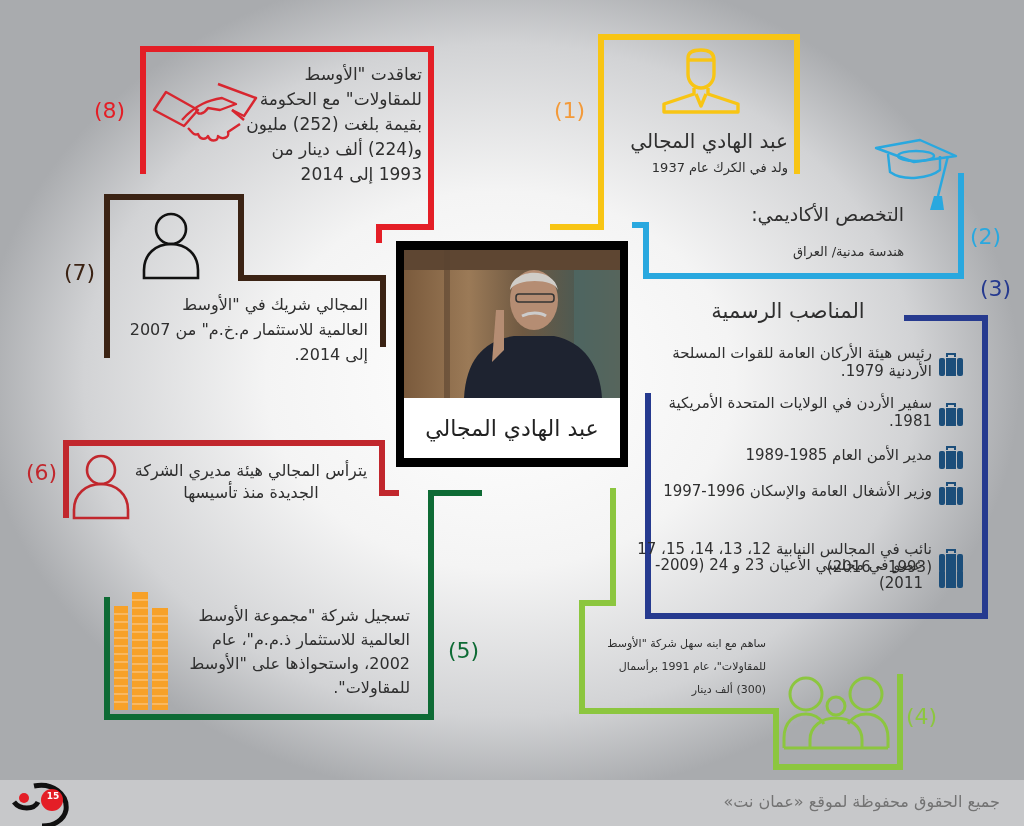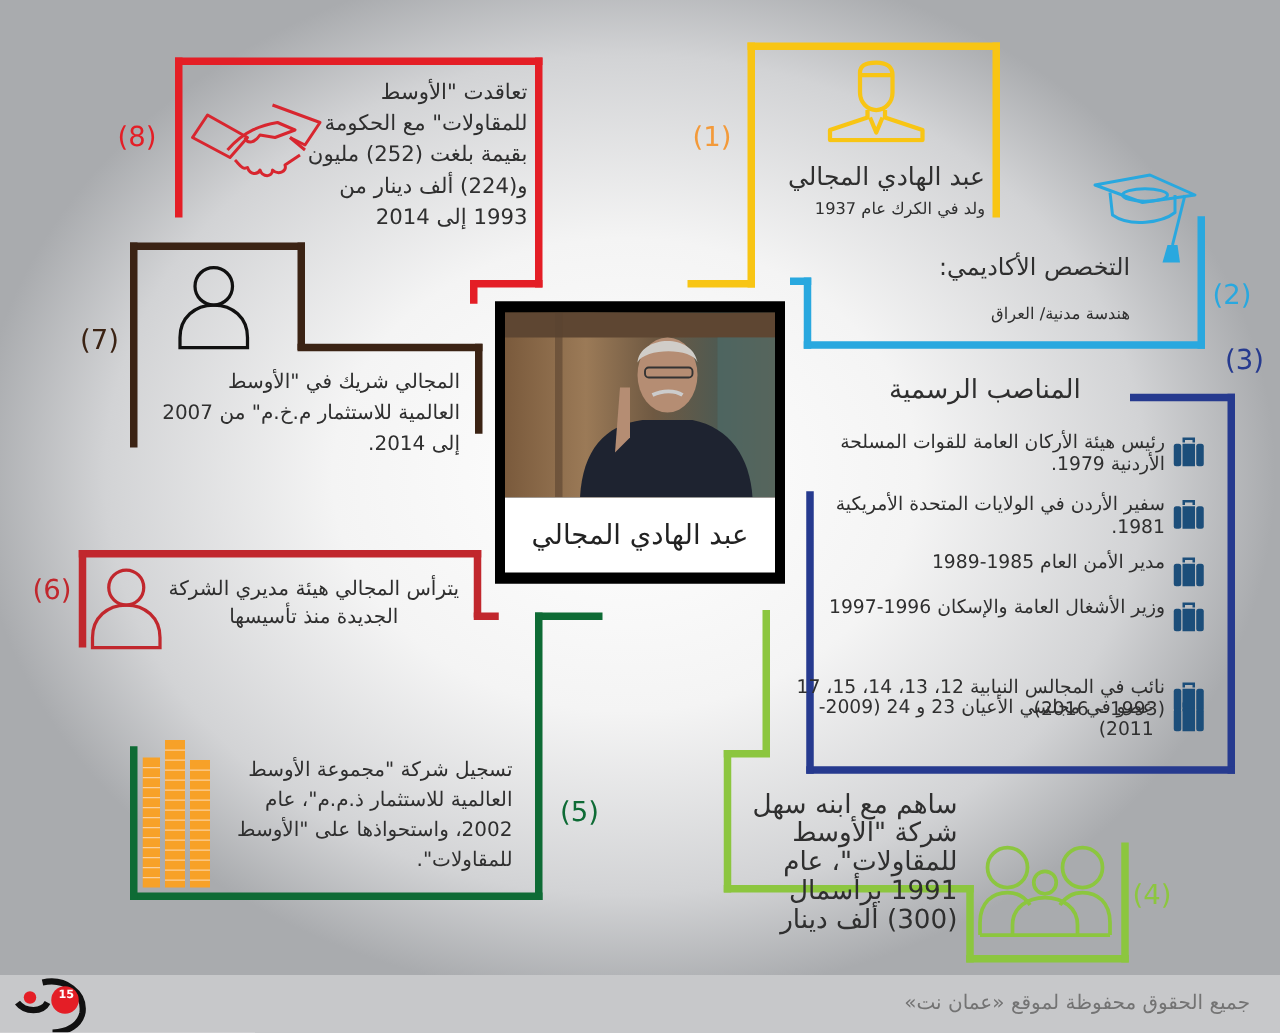--- a/index.html
+++ b/index.html
@@ -4,21 +4,21 @@
 <style>
   html,body{margin:0;padding:0;}
   body{width:1024px;height:826px;position:relative;overflow:hidden;
     font-family:"DejaVu Sans","Liberation Sans",sans-serif;
     background:radial-gradient(ellipse 520px 420px at 500px 380px,#ffffff 0%,#f4f4f4 45%,#d2d3d5 80%,#a9abae 100%);}
   .footer{position:absolute;left:0;top:780px;width:1024px;height:46px;background:#c7c8ca;}
   .ln{position:absolute;}
   .txt{position:absolute;direction:rtl;text-align:right;color:#2f2f2f;line-height:1.3;}
   .num{position:absolute;font-size:22px;line-height:1;}
   .icon{position:absolute;}
-  .job{position:absolute;right:60px;display:flex;flex-direction:row-reverse;align-items:flex-start;gap:6px;width:330px;}
+  .job{position:absolute;right:60px;display:flex;flex-direction:row-reverse;align-items:center;gap:6px;width:330px;}
   .job .bag{width:26px;height:26px;flex:none;margin-top:4px;}
   .job .jt{direction:rtl;text-align:right;font-size:15px;line-height:1.2;color:#2f2f2f;}
   .photo-frame{position:absolute;left:396px;top:241px;width:232px;height:226px;background:#000;}
   .photo{position:absolute;left:8px;top:9px;width:216px;height:148px;overflow:hidden;
     background:linear-gradient(90deg,#7a5a3c 0%,#9b7a57 30%,#6f5942 55%,#4e5a52 80%,#6b5a44 100%);}
   .photo-name{position:absolute;left:8px;top:157px;width:216px;height:60px;background:#fff;
     display:flex;align-items:center;justify-content:center;font-size:22px;color:#222;direction:rtl;}
 </style>
 </head>
 <body>
@@ -163,21 +163,21 @@
   <g fill="none" stroke="#8cc63f" stroke-width="3">
     <circle cx="24" cy="18" r="16"></circle>
     <circle cx="84" cy="18" r="16"></circle>
     <circle cx="54" cy="30" r="9"></circle>
     <path d="M2 72 L2 62 C2 46 12 38 24 38 C32 38 38 42 42 48"></path>
     <path d="M106 72 L106 62 C106 46 96 38 84 38 C76 38 70 42 66 48"></path>
     <path d="M28 72 L28 64 C28 50 40 42 54 42 C68 42 80 50 80 64 L80 72"></path>
     <path d="M2 72 L106 72"></path>
   </g>
 </svg>
-<div class="txt" style="left:588px;top:632px;width:178px;font-size:21px;line-height:23px;">ساهم مع ابنه سهل شركة "الأوسط للمقاولات"، عام 1991 برأسمال (300) ألف دينار</div>
+<div class="txt" style="left:588px;top:632px;width:178px;font-size:11px;line-height:23px;">ساهم مع ابنه سهل شركة "الأوسط للمقاولات"، عام 1991 برأسمال (300) ألف دينار</div>
 
 <div class="ln" style="left:428px;top:490px;width:54px;height:6px;background:#0e6b35;"></div>
 <div class="ln" style="left:428px;top:490px;width:6px;height:230px;background:#0e6b35;"></div>
 <div class="ln" style="left:104px;top:714px;width:330px;height:6px;background:#0e6b35;"></div>
 <div class="ln" style="left:104px;top:597px;width:6px;height:123px;background:#0e6b35;"></div>
 <div class="num" style="left:448px;top:640px;color:#0e6b35;">(5)</div>
 <svg class="icon" style="left:114px;top:592px;" width="56" height="120" viewBox="0 0 56 120">
   <g fill="#f7a128">
     <rect x="0" y="14" width="14" height="104"></rect>
     <rect x="18" y="0" width="16" height="118"></rect>

